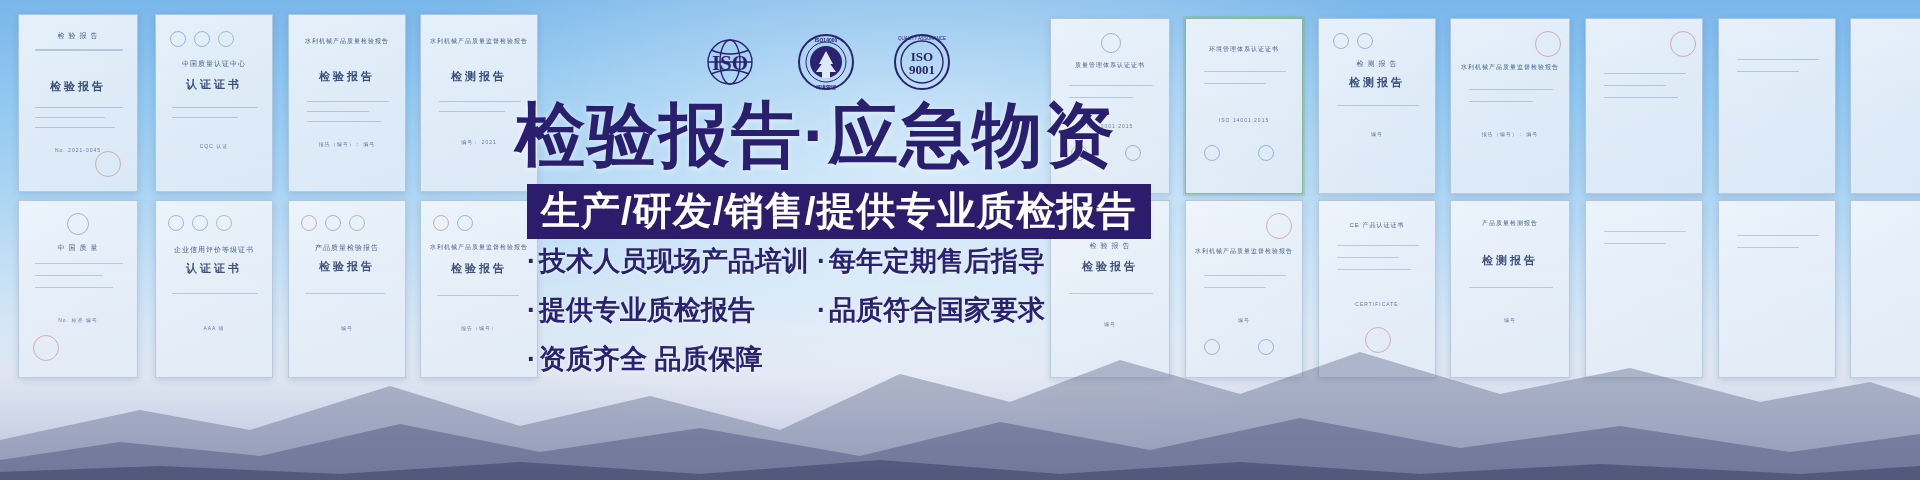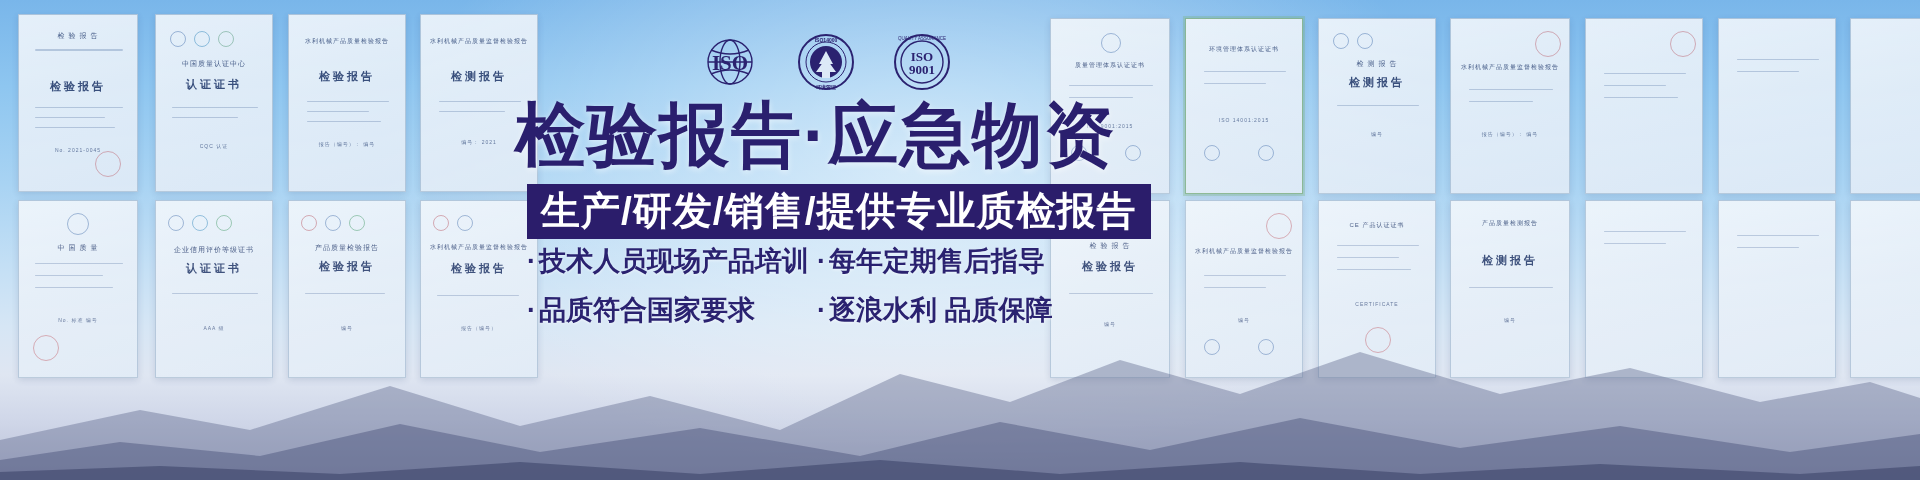--- a/index.html
+++ b/index.html
@@ -357,21 +357,24 @@
     </div>
 
     <div class="bullets">
       <div class="bullet">
         <span class="dot">·</span><span>技术人员现场产品培训</span>
       </div>
       <div class="bullet">
         <span class="dot">·</span><span>每年定期售后指导</span>
       </div>
       <div class="bullet">
+        <span class="dot">·</span><span>提供专业质检报告</span>
+      </div>
+      <div class="bullet">
         <span class="dot">·</span><span>品质符合国家要求</span>
       </div>
       <div class="bullet">
-        <span class="dot">·</span><span>逐浪水利 品质保障</span>
+        <span class="dot">·</span><span>资质齐全 品质保障</span>
       </div>
     </div>
 
   </div>
 </div>
 
 </body></html>

